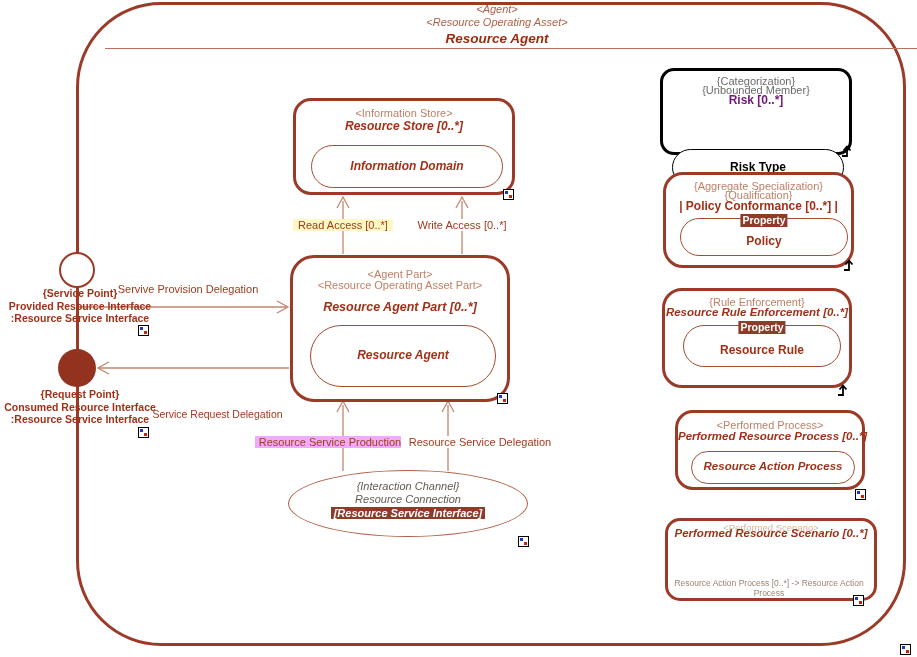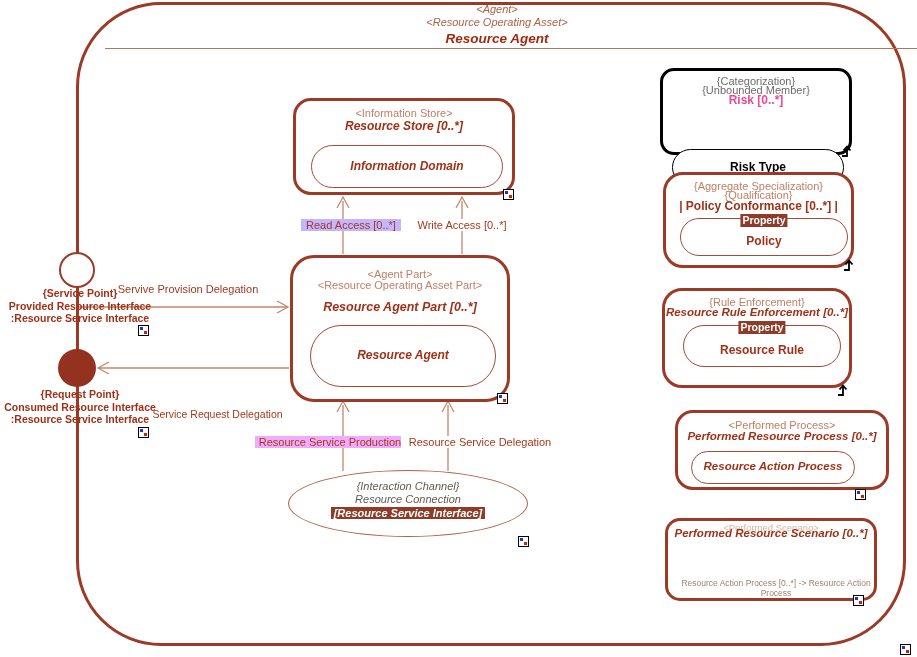--- a/index.html
+++ b/index.html
@@ -28,21 +28,21 @@
 
   .node{ position:absolute; background:#fff; border:3px solid var(--red); }
   .stereo{ font-size:11px; color:var(--red-light); width:100%; text-align:center; position:absolute; white-space:nowrap; }
   .ntitle{ font-size:12px; font-weight:bold; color:var(--red-text); width:100%; text-align:center; position:absolute; white-space:nowrap; }
   .ital{ font-style:italic; }
   .stadium{ position:absolute; border:1.5px solid var(--red-mid); background:#fff; }
   .stadium .inner-label{ width:100%; text-align:center; font-weight:bold; color:var(--red-text); position:absolute; white-space:nowrap; }
 
   .blacknode{ border-color:#000; }
   .blacknode .stereo{ color:var(--gray); }
-  .blacknode .ntitle{ color:#ec4899; }
+  .blacknode .ntitle{ color:#701a75; }
   .blacknode .stadium{ border-color:#000;margin-top:38px; }
   .blacknode .stadium .inner-label{ color:#000; }
 
   .chip{ position:absolute; left:50%; transform:translateX(-50%); top:-5px;
     background:var(--chip); color:#fff; font-weight:bold; font-size:10.5px;
     padding:0 2px; line-height:13px; white-space:nowrap; }
 
   .edge-label{ position:absolute; font-size:11px; color:#A33A1D; text-align:center; white-space:nowrap; }
   .port-label{ position:absolute; width:160px; text-align:center; font-size:10.5px; font-weight:bold;
     color:var(--red-text); line-height:12.5px; }
@@ -112,21 +112,21 @@
   <div class="circle filled"></div>
   <div class="port-label" style="left:0;top:388px;">
     <div>{Request Point}</div>
     <div>Consumed Resource Interface</div>
     <div>:Resource Service Interface</div>
   </div>
   <span class="mini-icon" style="left:138px;top:427px;"></span>
 
   <div class="edge-label" style="left:108px;top:283px;width:160px;">Servive Provision Delegation</div>
   <div class="edge-label" style="left:145px;top:408px;width:145px;font-size:10.5px;">Service Request Delegation</div>
-  <div class="edge-label" style="left:293px;top:219px;width:100px;background:#c4b5fd;margin-left:8px;">Read Access [0..*]</div>
+  <div class="edge-label" style="left:293px;top:219px;width:100px;background:#fef9c3;">Read Access [0..*]</div>
   <div class="edge-label" style="left:412px;top:219px;width:100px;background:#fff;">Write Access [0..*]</div>
   <div class="edge-label" style="left:255px;top:436px;width:150px;background:#f0abfc;">Resource Service Production</div>
   <div class="edge-label" style="left:401px;top:436px;width:158px;background:#fff;">Resource Service Delegation</div>
 
   <div class="node" style="left:293px;top:98px;width:222px;height:97px;border-radius:18px;">
     <div class="stereo" style="top:6px;">&lt;Information Store&gt;</div>
     <div class="ntitle ital" style="top:18px;">Resource Store [0..*]</div>
     <div class="stadium" style="left:15px;top:44px;width:192px;height:43px;border-radius:22px;">
       <div class="inner-label ital" style="top:13px;font-size:12px;">Information Domain</div>
     </div>
@@ -180,31 +180,31 @@
     <div class="ntitle ital" style="top:15px;font-size:11.5px;">Resource Rule Enforcement [0..*]</div>
     <div class="stadium" style="left:18px;top:34px;width:158px;height:42px;border-radius:21px;">
       <span class="chip">Property</span>
       <div class="inner-label" style="top:17px;font-size:12px;">Resource Rule</div>
     </div>
   </div>
   <svg class="bent-arrow" style="left:836px;top:383px;" viewBox="0 0 13 13">
     <path d="M2,12 L7,12 L7,4 M3.5,6.5 L7,2.5 L10.5,6.5" stroke="#000" stroke-width="1.8" fill="none"></path>
   </svg>
 
-  <div class="node" style="left:675px;top:410px;width:214px;height:80px;border-radius:18px;">
+  <div class="node" style="left:675px;top:410px;width:190px;height:80px;border-radius:18px;">
     <div class="stereo" style="top:6px;">&lt;Performed Process&gt;</div>
     <div class="ntitle ital" style="top:17px;font-size:11.5px;">Performed Resource Process [0..*]</div>
     <div class="stadium" style="left:13px;top:38px;width:164px;height:33px;border-radius:17px;">
       <div class="inner-label ital" style="top:8px;font-size:11.5px;">Resource Action Process</div>
     </div>
   </div>
   <span class="mini-icon" style="left:855px;top:489px;"></span>
 
   <div class="node" style="left:665px;top:518px;width:212px;height:83px;border-radius:15px;">
     <div class="stereo" style="top:1px;font-size:9.5px;opacity:.6;">&lt;Performed Scenario&gt;</div>
     <div class="ntitle ital" style="top:6px;font-size:11.5px;">Performed Resource Scenario [0..*]</div>
-    <div class="abs ctr" style="left:10px;top:58px;width:196px;font-size:8.5px;color:#A08070;line-height:9.5px;white-space:normal;">Resource Action Process [0..*] -&gt; Resource Action Process</div>
+    <div class="abs ctr" style="left:3px;top:58px;width:196px;font-size:8.5px;color:#A08070;line-height:9.5px;white-space:normal;">Resource Action Process [0..*] -&gt; Resource Action Process</div>
   </div>
   <span class="mini-icon" style="left:853px;top:595px;"></span>
 
   <span class="mini-icon" style="left:900px;top:644px;"></span>
 
 </div>
 
 </body></html>

